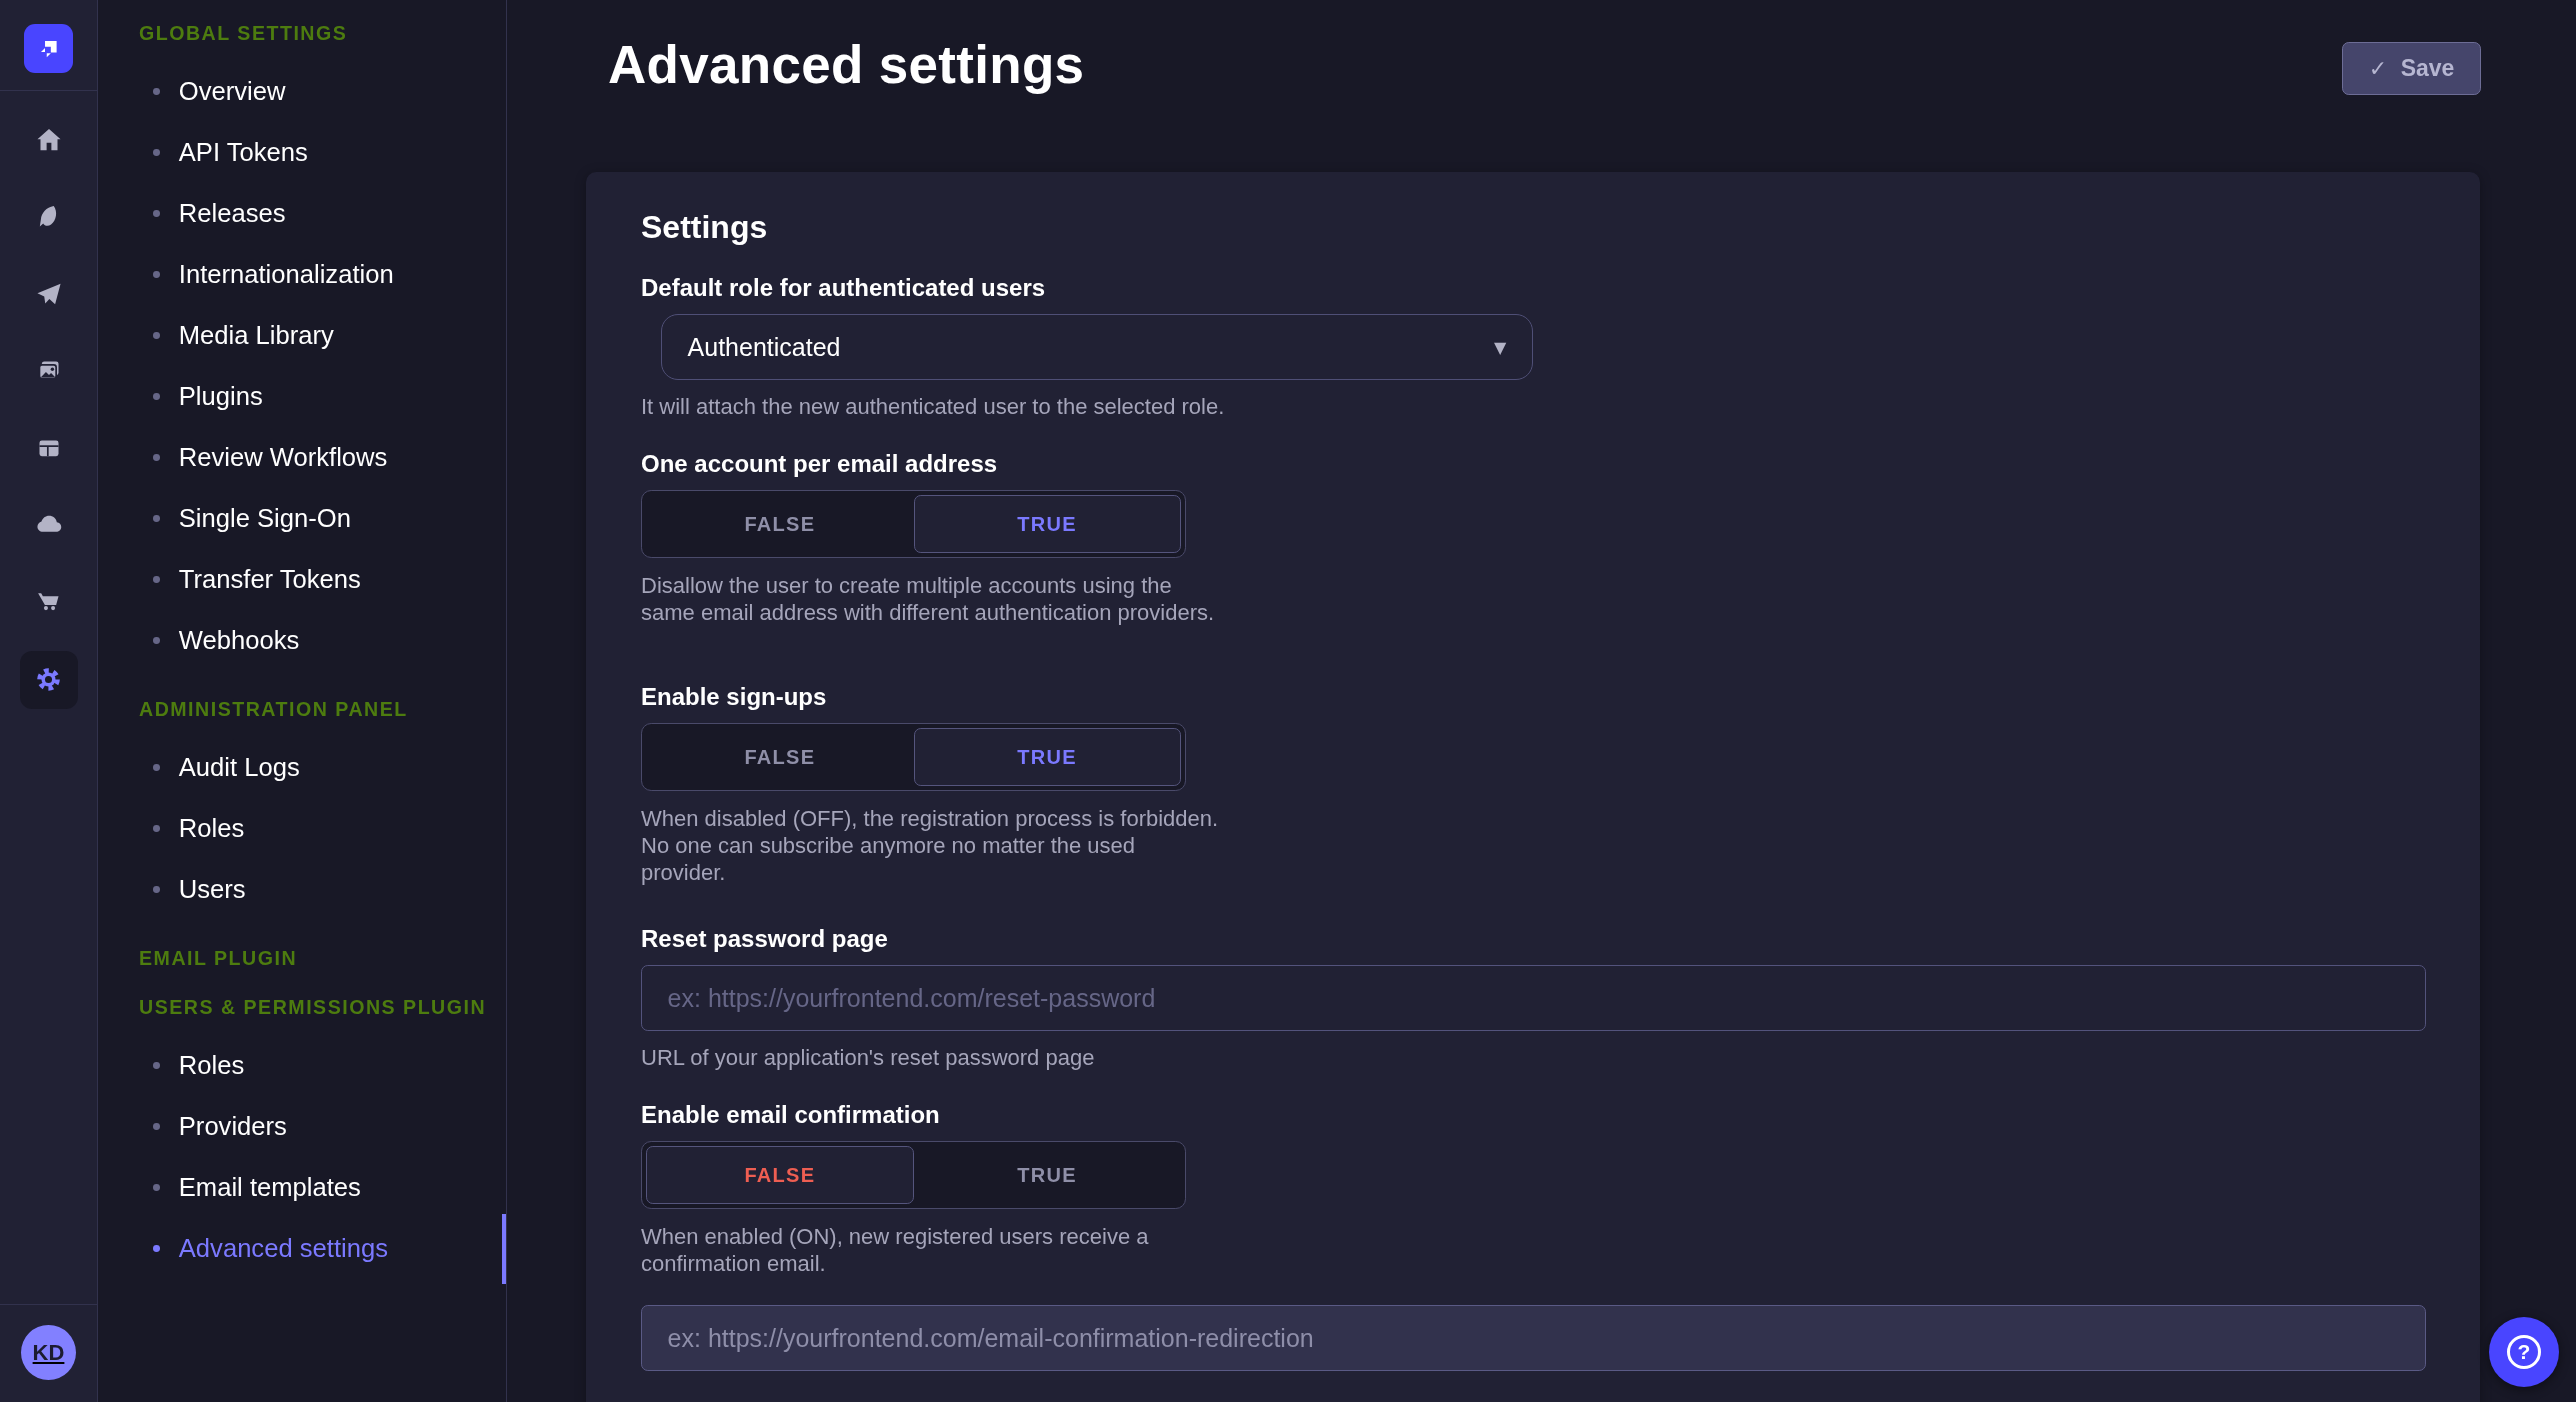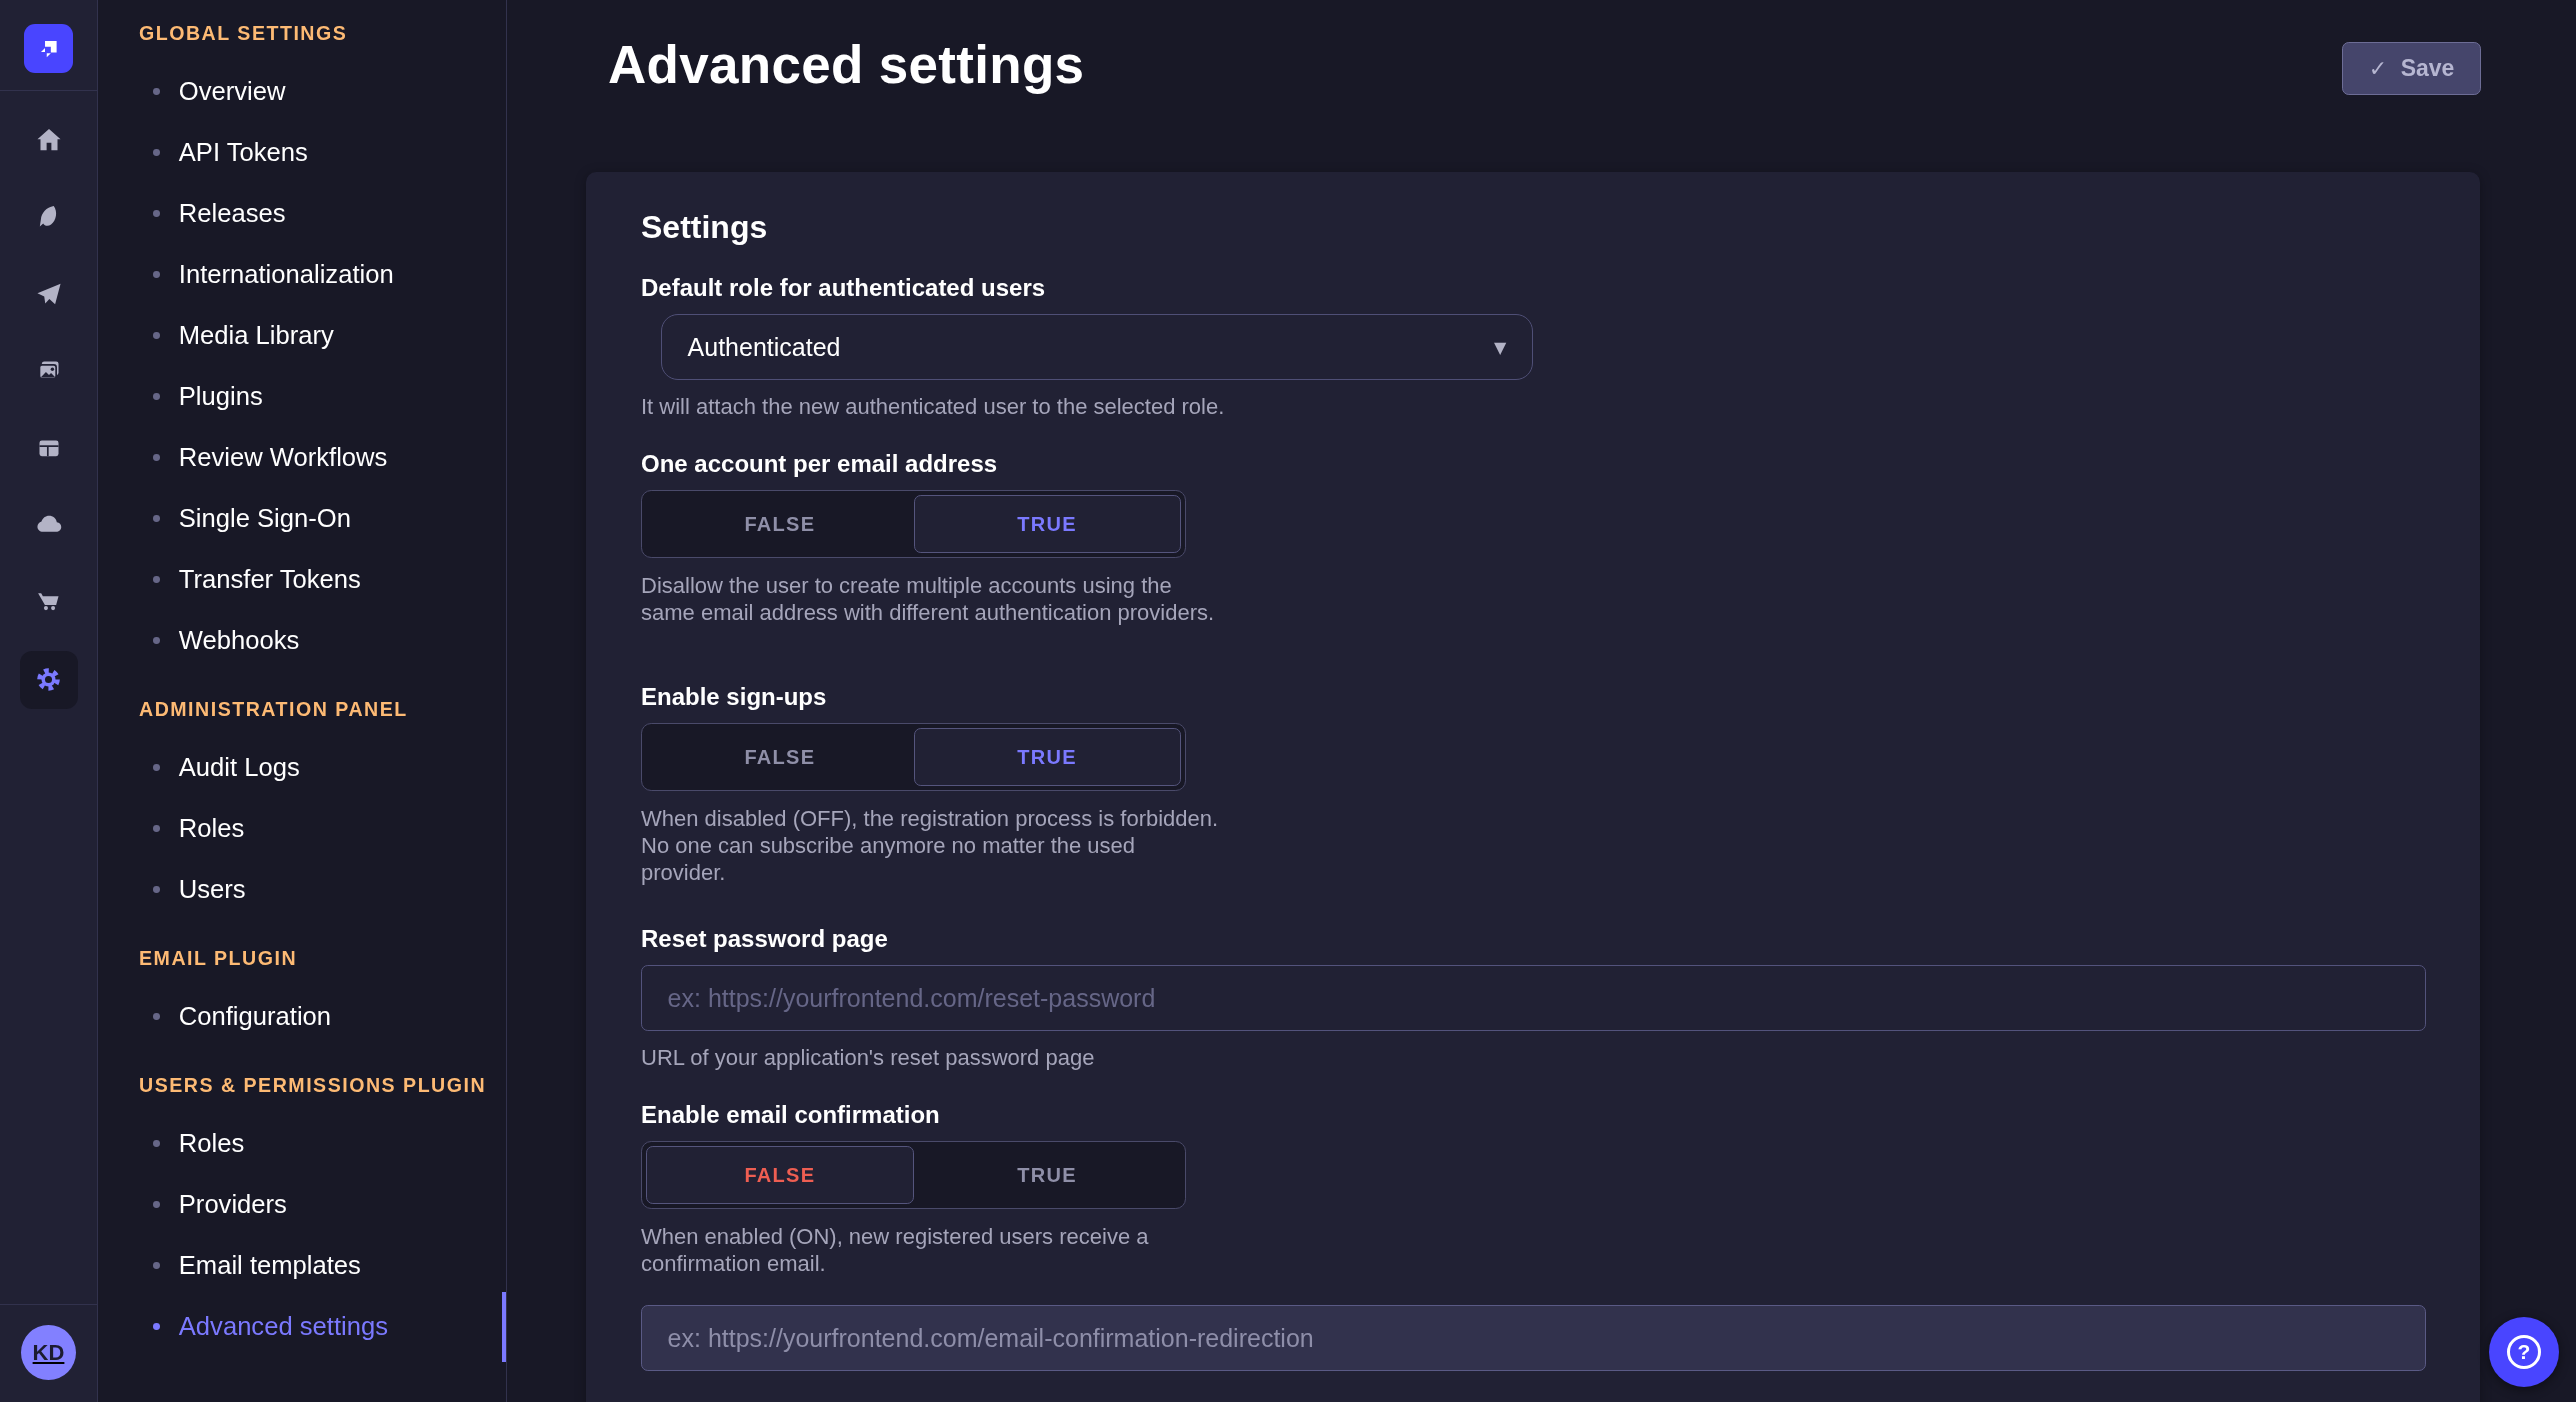--- a/index.html
+++ b/index.html
@@ -20,21 +20,21 @@
   .rail-bottom { margin-top:auto; width:100%; display:flex; justify-content:center;
                  padding:20.4px 0 22px; border-top:0.9px solid #32324d; }
   .avatar { width:55px; height:55px; border-radius:50%; background:#8280ff; color:#1c1c30;
             font-weight:700; font-size:22px; display:flex; align-items:center; justify-content:center;
             border:none; cursor:pointer; }
 
   
   .subnav { width:409px; min-width:409px; background:#181826; border-right:0.9px solid #32324d;
             padding-top:22px; position:relative; }
   .sec-label { padding-left:41px; font-size:19.6px; font-weight:600; letter-spacing:1.5px;
-               color:#fdba74; height:22px; display:flex; align-items:center; margin-bottom:17px; }
+               color:#4d7c0f; height:22px; display:flex; align-items:center; margin-bottom:17px; }
   .section + .section .sec-label { margin-top:27px; }
   .nav-item { height:61px; display:flex; align-items:center; padding-left:55px; gap:19px;
               position:relative; cursor:pointer; font-size:25.6px; color:#ffffff; }
   .dot { width:6.8px; height:6.8px; border-radius:50%; background:#666687; flex:none; }
   .nav-item.active { color:#7b79ff; }
   .nav-item.active .dot { background:#7b79ff; }
   .active-bar { position:absolute; right:0; top:-4.3px; width:4.3px; height:70px; background:#7b79ff; }
 
   
   .main { flex:1; position:relative; background:#181826; }
@@ -203,24 +203,20 @@
           <span class="dot"></span>
           <span>Roles</span>
         </div>
       <div class="nav-item">
           <span class="dot"></span>
           <span>Users</span>
         </div>
     </div>
     <div class="section">
       <div class="sec-label">EMAIL PLUGIN</div>
-      <div class="nav-item">
-          <span class="dot"></span>
-          <span>Configuration</span>
-        </div>
     </div>
     <div class="section">
       <div class="sec-label">USERS &amp; PERMISSIONS PLUGIN</div>
       <div class="nav-item">
           <span class="dot"></span>
           <span>Roles</span>
         </div>
       <div class="nav-item">
           <span class="dot"></span>
           <span>Providers</span>

